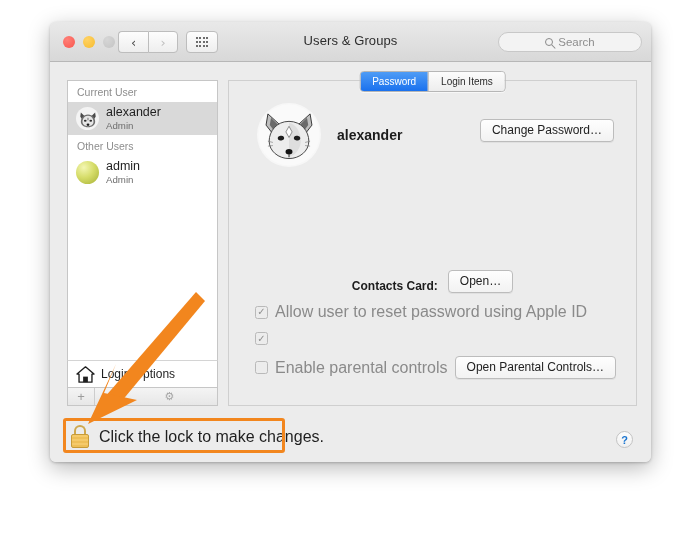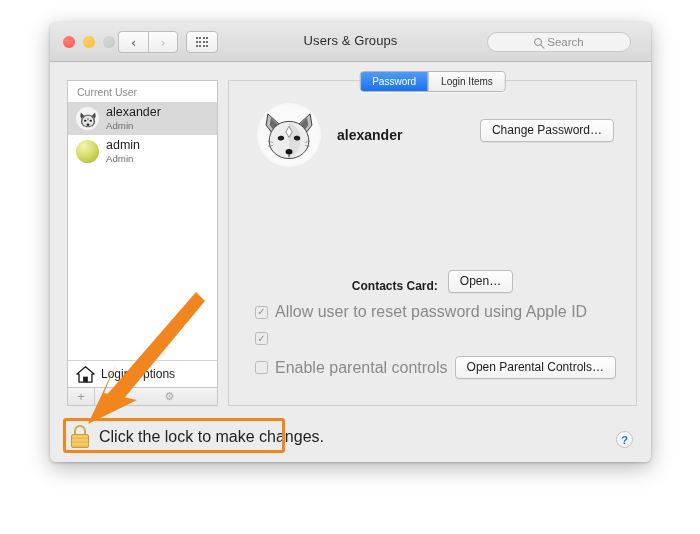--- a/index.html
+++ b/index.html
@@ -53,21 +53,21 @@
   }
   .dots { display: grid; grid-template-columns: repeat(4, 2px); gap: 1.6px; }
   .dots i { width: 2px; height: 2px; background: #6c6c6c; display: block; }
 
   .wtitle {
     position: absolute; left: 0; right: 0; top: 11px;
     text-align: center; font-size: 13px; color: #2d2d2d;
     letter-spacing: .1px;
   }
   .searchbox {
-    position: absolute; right: 20px; top: 10px;
+    position: absolute; right: 9px; top: 10px;
     width: 144px; height: 20px; border-radius: 10px;
     background: #f3f3f3; border: 1px solid #c8c8c8;
     display: flex; align-items: center; justify-content: center; gap: 5px;
   }
   .searchbox .mag {
     width: 8px; height: 8px; border: 1.3px solid #8a8a8a; border-radius: 50%;
     position: relative;
   }
   .searchbox .mag::after {
     content:""; position: absolute; right: -3.5px; bottom: -2.5px;
@@ -292,20 +292,21 @@
                 <path d="M20 17 L22 20 L20 23 L18 20 Z" fill="#9a9a9a"></path>
               </g>
             </svg>
           </span>
           <span>
             <div class="uname">alexander</div>
             <div class="usub">Admin</div>
           </span>
         </div>
 
+        <div class="grouphdr">Other Users</div>
 
         <div class="urow">
           <span class="uav ball"></span>
           <span>
             <div class="uname">admin</div>
             <div class="usub">Admin</div>
           </span>
         </div>
 
       </div>

